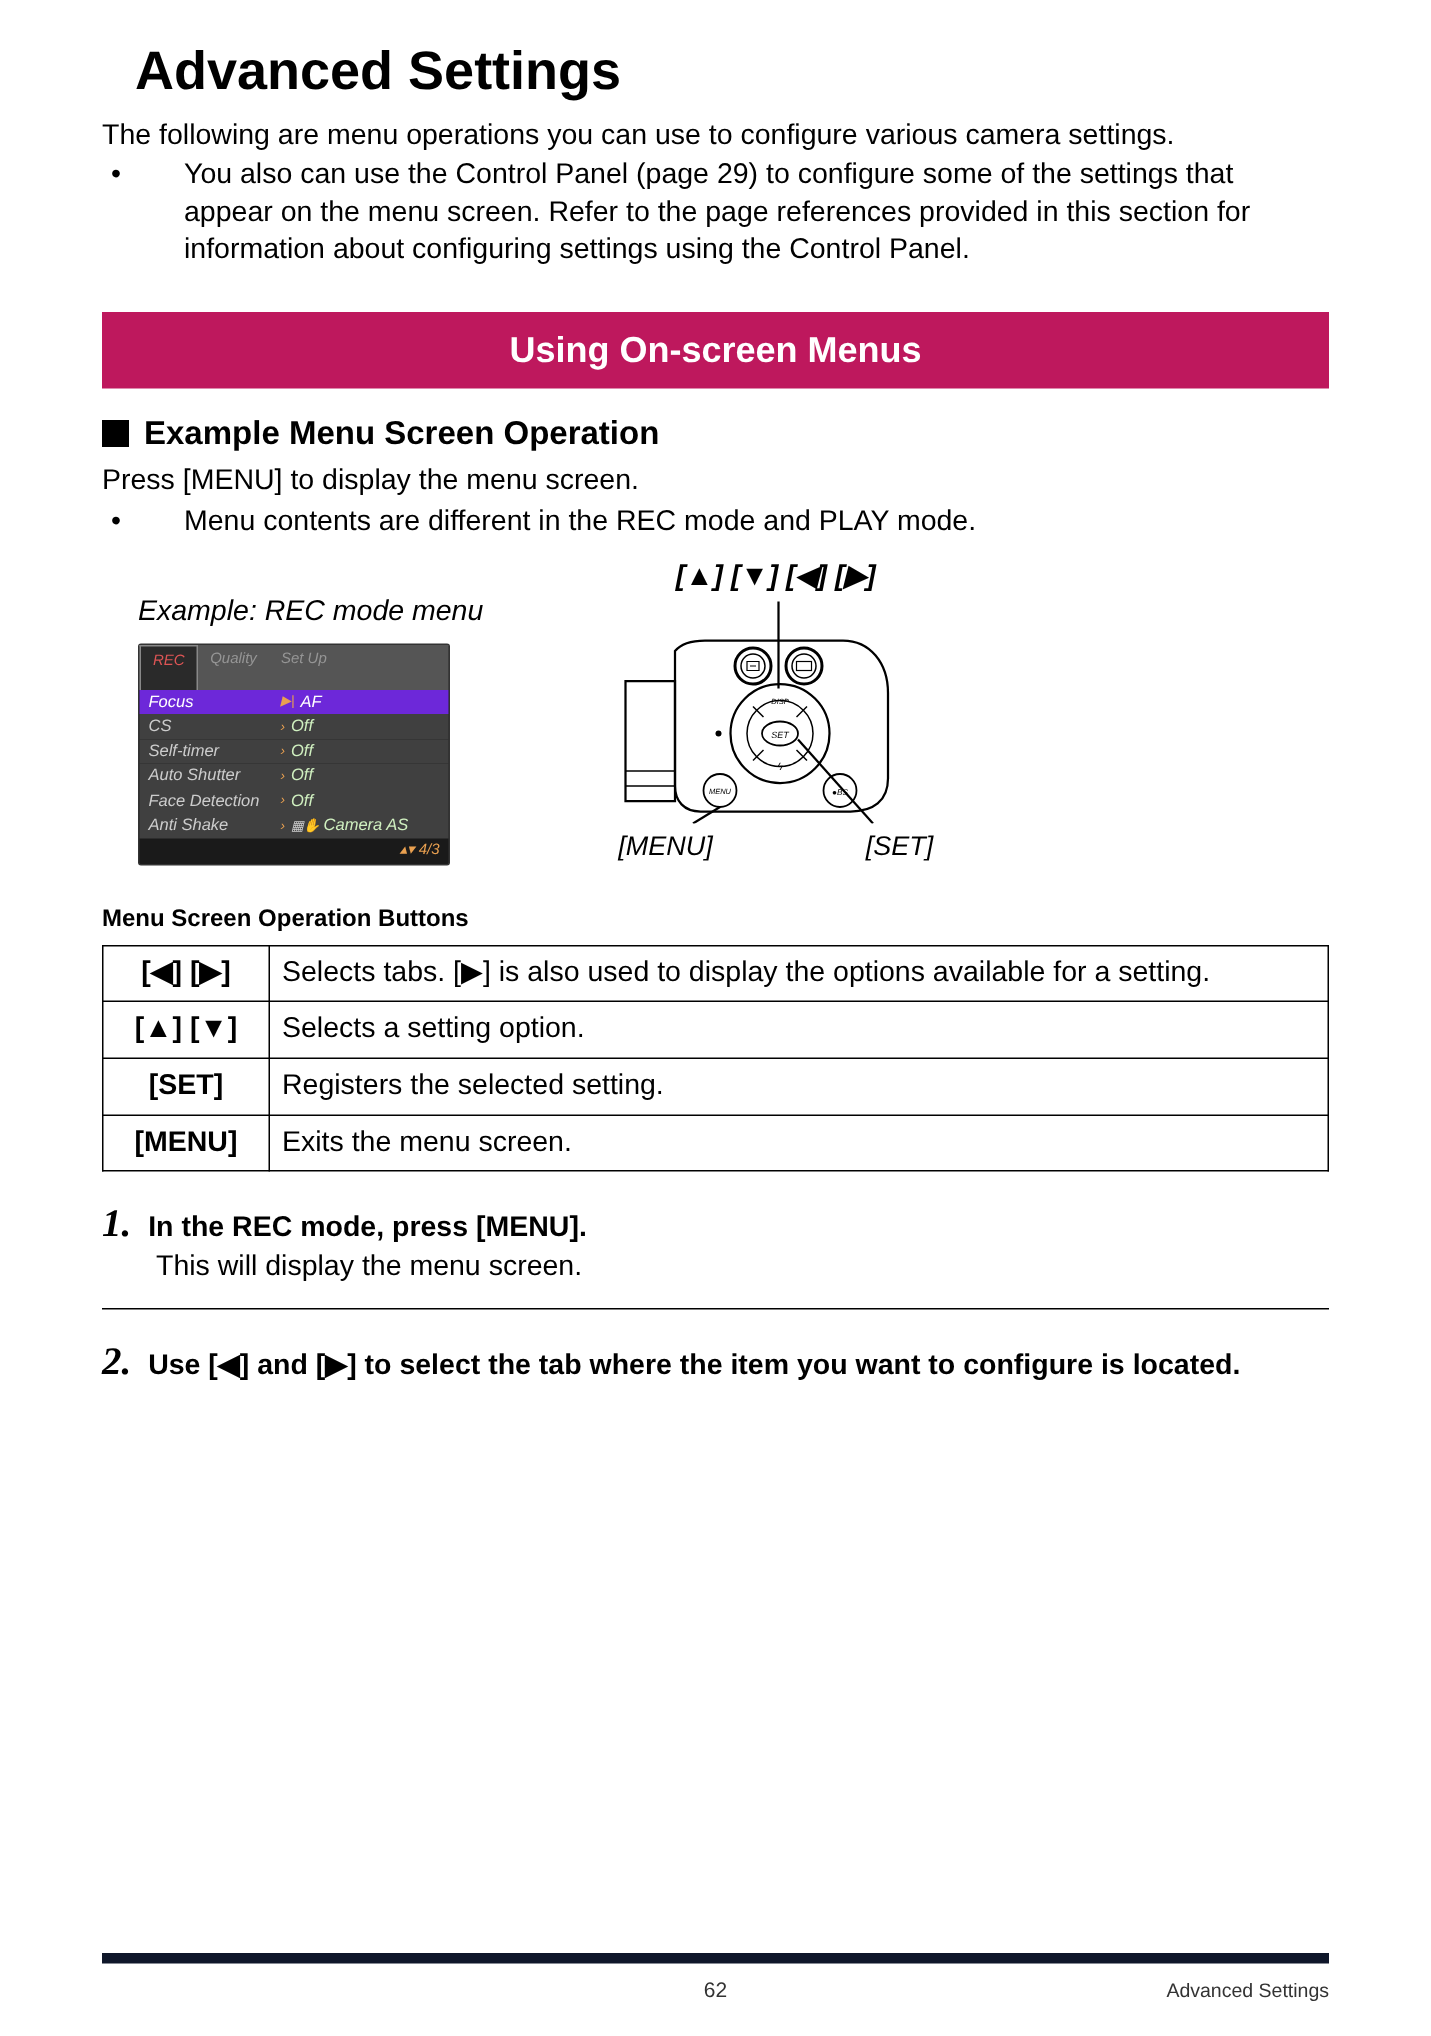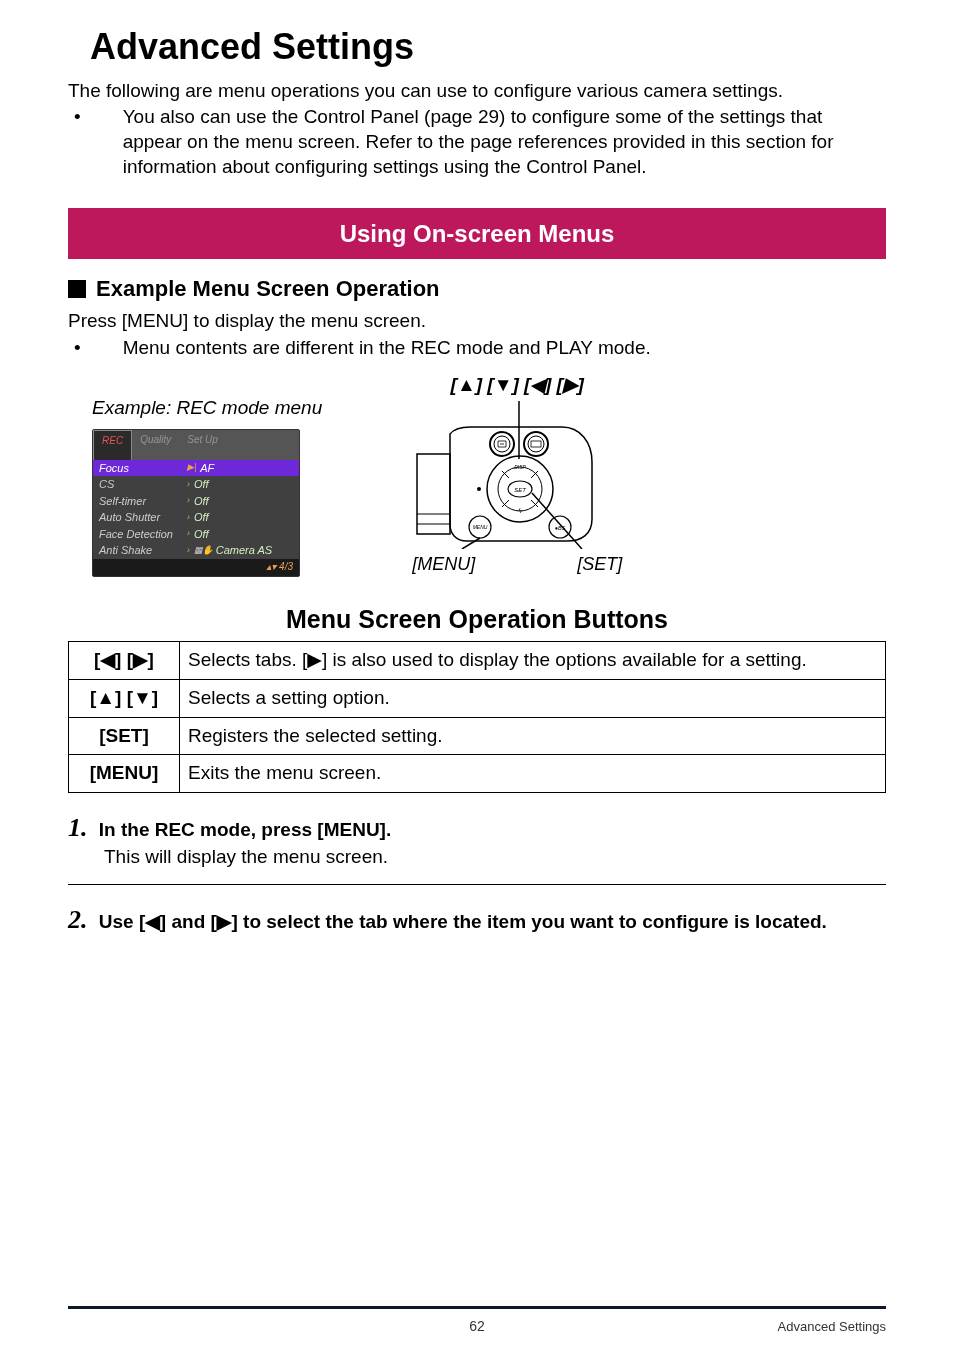--- a/index.html
+++ b/index.html
@@ -145,22 +145,21 @@
     justify-content: space-between;
     width: 210px;
     margin-top: 4px;
     font-size: 18px;
   }
   
   .ops-heading {
     font-weight: bold;
     margin-top: 26px;
     margin-bottom: 6px;
-    font-size: 25px;
-    text-align: center;
+    font-size: 16px;
   }
   table.ops-table {
     width: 100%;
     border-collapse: collapse;
   }
   table.ops-table td {
     border: 1px solid #000;
     padding: 6px 8px;
     vertical-align: middle;
   }
@@ -184,21 +183,21 @@
     border: none;
     border-top: 1px solid #000;
     margin: 14px 0;
   }
   
   .page-footer {
     position: absolute;
     bottom: 22px;
     left: 68px;
     right: 68px;
-    border-top: 3px solid #0f172a;
+    border-top: 7px solid #0f172a;
     padding-top: 8px;
     font-size: 14px;
     color: #333;
   }
   .page-footer .pn { text-align: center; }
   .page-footer .ft { position: absolute; right: 0; top: 10px; font-size: 13px; }
 </style>
 </head>
 <body>
 

